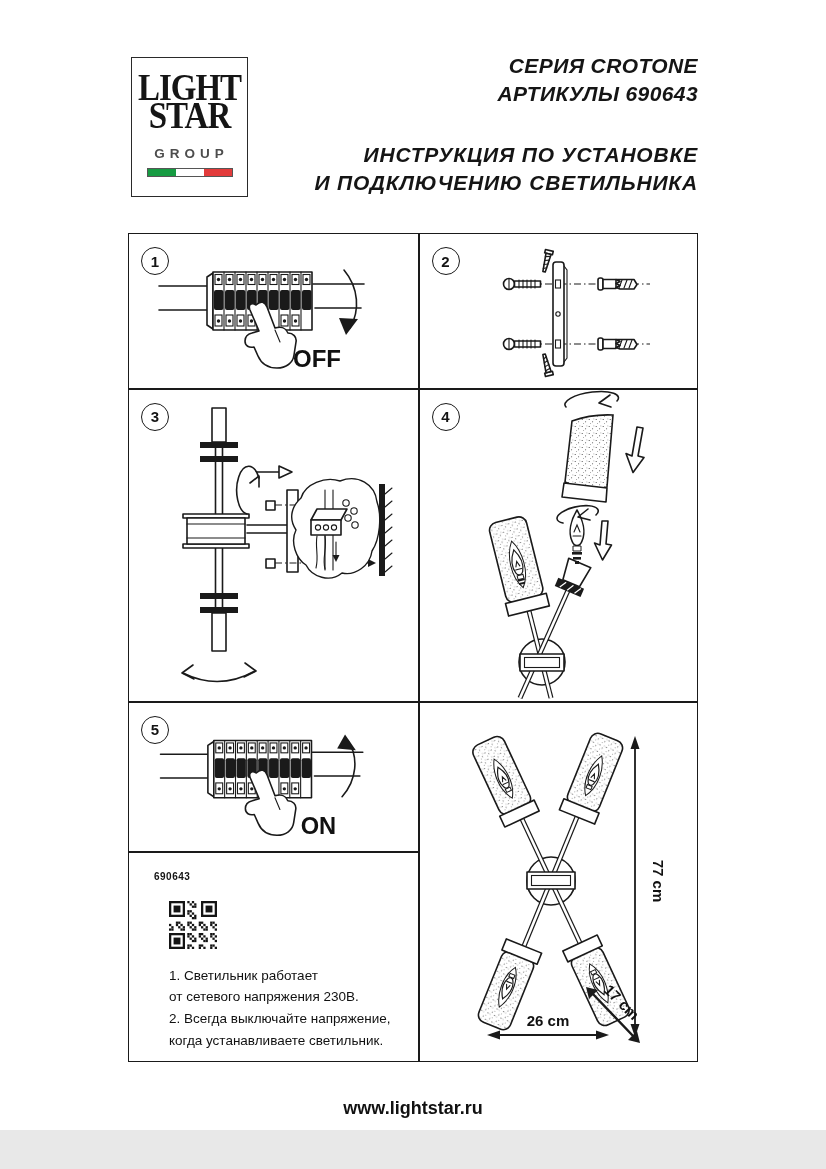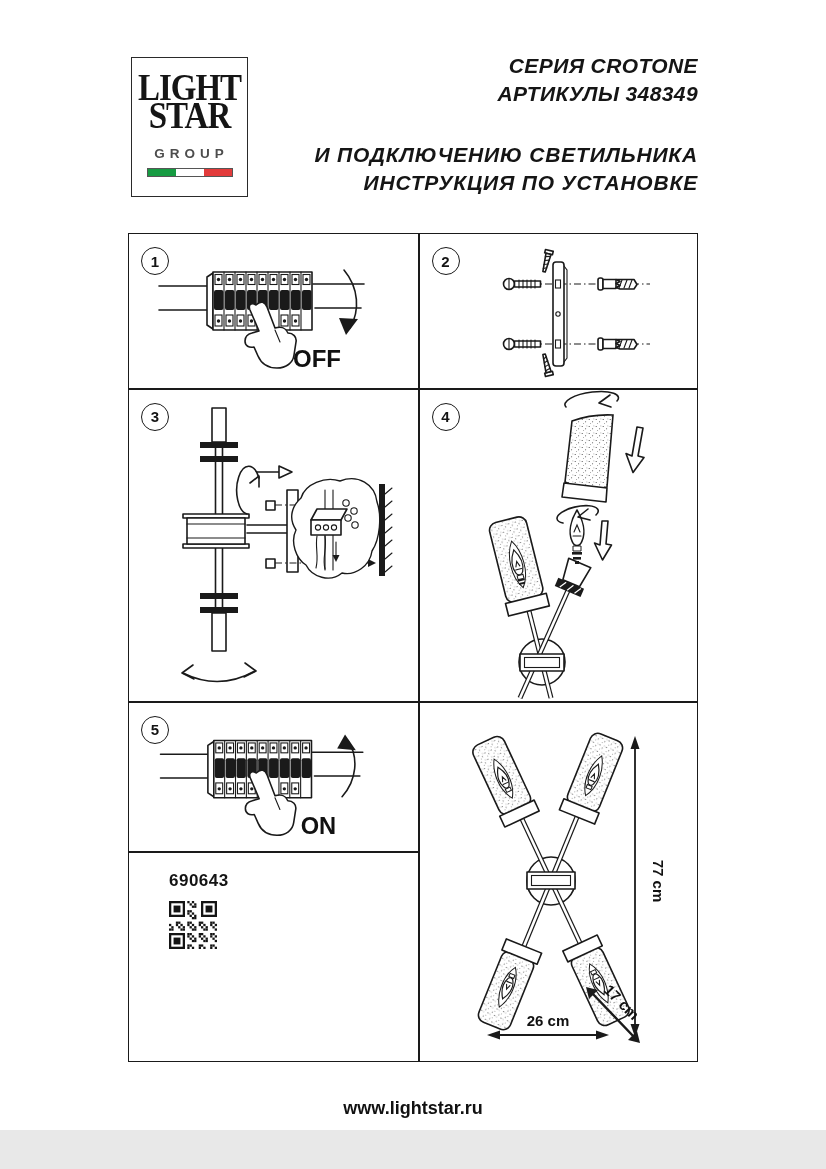--- a/index.html
+++ b/index.html
@@ -33,21 +33,21 @@
   .ln{fill:none;stroke:#1a1a1a;stroke-width:1.6;stroke-linecap:round;stroke-linejoin:round;}
   .ln2{fill:none;stroke:#1a1a1a;stroke-width:1.1;stroke-linecap:round;}
   .fw{fill:#fff;stroke:#1a1a1a;stroke-width:1.6;stroke-linejoin:round;}
   .fb{fill:#1a1a1a;stroke:none;}
   .dsh{fill:none;stroke:#1a1a1a;stroke-width:1.1;stroke-dasharray:7 3 1.5 3;}
   .tO{stroke:#1a1a1a;stroke-width:5;}
   .tI{stroke:#fff;stroke-width:2.6;}
   .svgt{font-family:"Liberation Sans",sans-serif;fill:#111;}
 
   
-  .article-num{position:absolute;left:40px;top:18px;font-size:17px;font-weight:700;letter-spacing:.5px;text-align:right;}
+  .article-num{position:absolute;left:25px;top:18px;font-size:10px;font-weight:700;letter-spacing:.5px;text-align:right;}
   .qr{position:absolute;left:40px;top:48px;}
   .notes{position:absolute;left:40px;top:112px;font-size:13.5px;line-height:1.62;color:#111;}
 
   
   .footer{position:absolute;left:0;right:0;top:1098px;text-align:center;
           font-size:18px;font-weight:800;color:#111;}
 </style>
 </head>
 <body>
 
@@ -62,25 +62,25 @@
     <div class="logo-flag">
       <span style="background:#169b42"></span>
         <span style="background:#ffffff"></span>
         <span style="background:#e23b3b"></span>
     </div>
   </div>
 
   <div class="header-text">
     <div class="h-series">
       <div>СЕРИЯ CROTONE</div>
-      <div>АРТИКУЛЫ 348349</div>
+      <div>АРТИКУЛЫ 690643</div>
     </div>
     <div class="h-title">
+      <div>ИНСТРУКЦИЯ ПО УСТАНОВКЕ</div>
       <div>И ПОДКЛЮЧЕНИЮ СВЕТИЛЬНИКА</div>
-      <div>ИНСТРУКЦИЯ ПО УСТАНОВКЕ</div>
     </div>
   </div>
 
   <div class="grid">
 
     <div class="gv" style="left:289px;top:0;bottom:0;width:1.5px;"></div>
     <div class="gv" style="top:154px;left:0;right:0;height:1.5px;"></div>
     <div class="gv" style="top:467px;left:0;right:0;height:1.5px;"></div>
     <div class="gv" style="top:617px;left:0;width:289px;height:1.5px;"></div>
 
@@ -551,20 +551,26 @@
           <rect x="56" y="76" width="4" height="4"></rect>
           <rect x="72" y="76" width="4" height="4"></rect>
           <rect x="76" y="76" width="4" height="4"></rect>
           <rect x="32" y="80" width="4" height="4"></rect>
           <rect x="40" y="80" width="4" height="4"></rect>
           <rect x="52" y="80" width="4" height="4"></rect>
           <rect x="60" y="80" width="4" height="4"></rect>
           <rect x="72" y="80" width="4" height="4"></rect>
           <rect x="80" y="80" width="4" height="4"></rect>
         </svg>
+      <div class="notes">
+        <div>1. Светильник работает</div>
+        <div>от сетевого напряжения 230В.</div>
+        <div>2. Всегда выключайте напряжение,</div>
+        <div>когда устанавливаете светильник.</div>
+      </div>
     </div>
 
     <div class="cell" style="left:290.5px;top:468.5px;width:279px;height:360px;">
       <svg width="279" height="360" viewBox="0 0 279 360">
         <defs>
           <pattern id="spkB" patternUnits="userSpaceOnUse" width="7" height="7">
             <rect width="7" height="7" fill="#fff"></rect>
             <circle cx="1.2" cy="1.5" r=".55" fill="#3a3a3a"></circle>
               <circle cx="4.6" cy="3.8" r=".5" fill="#3a3a3a"></circle>
             <circle cx="2.6" cy="5.6" r=".45" fill="#3a3a3a"></circle>

